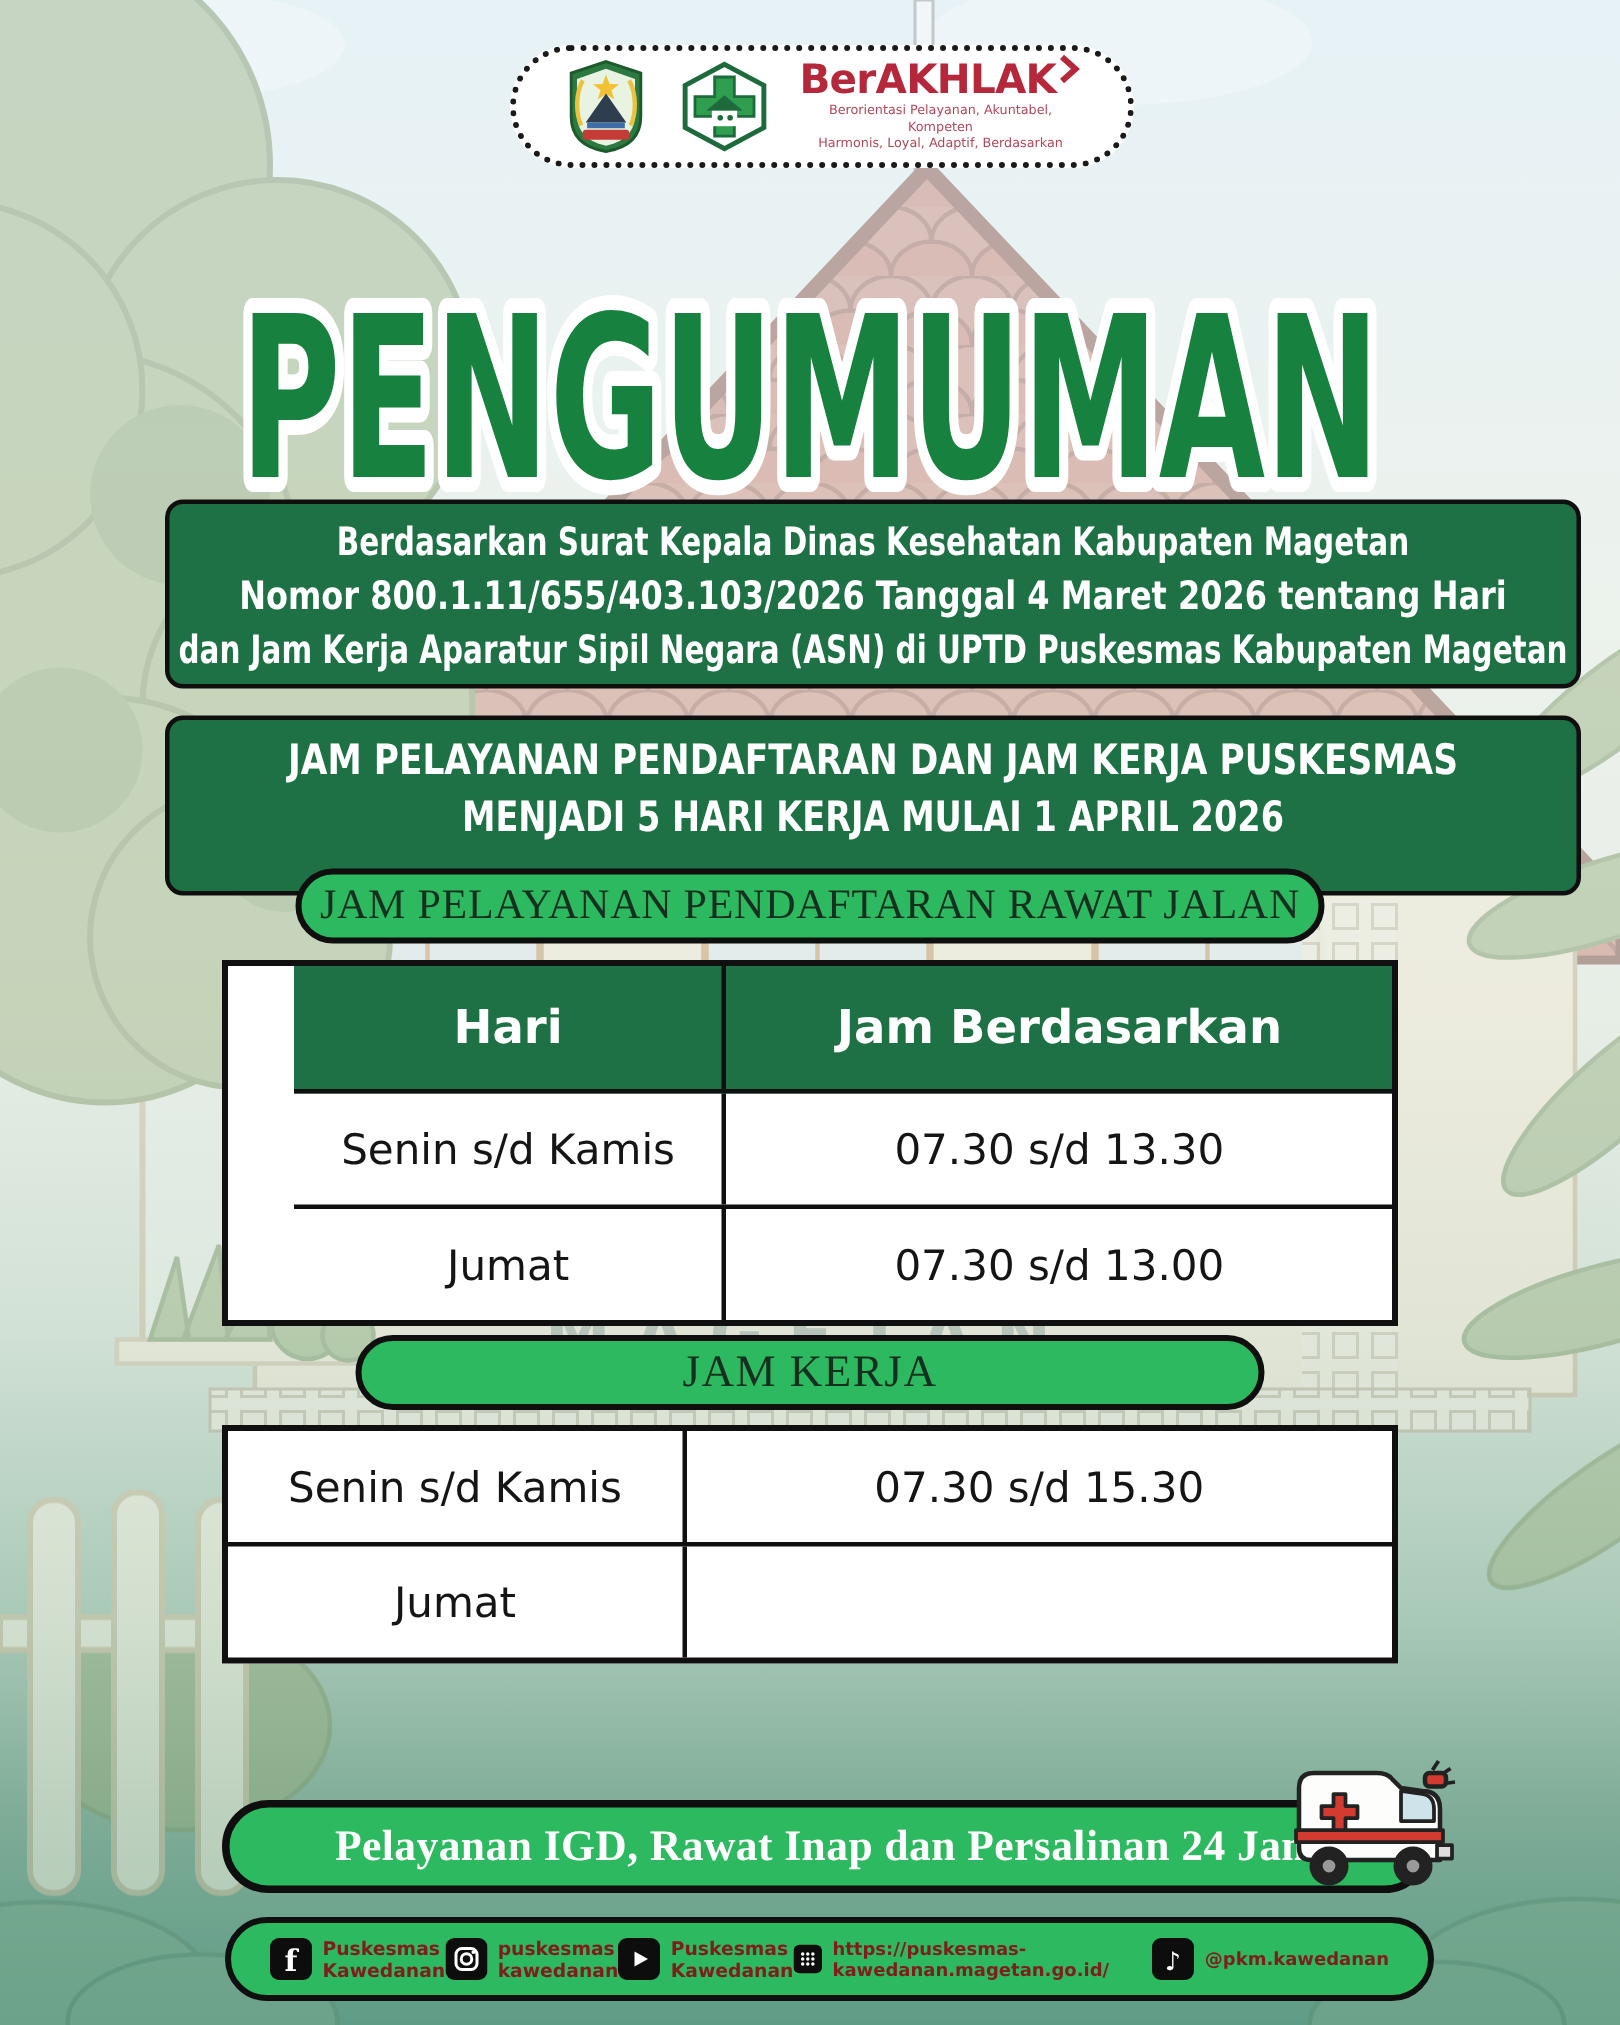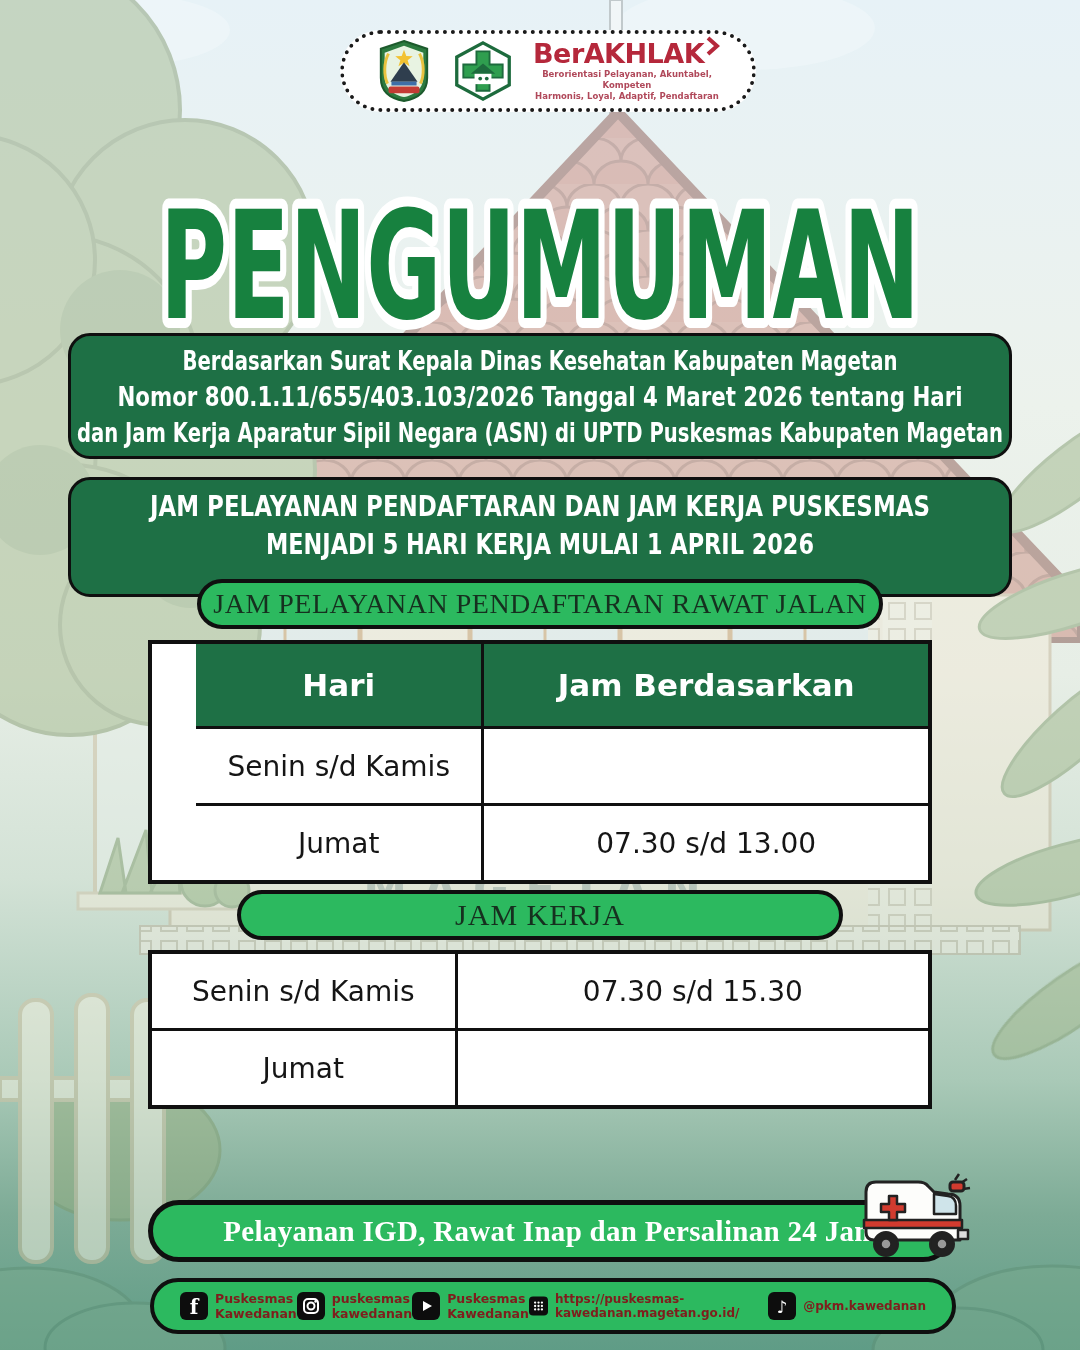--- a/index.html
+++ b/index.html
@@ -12,27 +12,27 @@
   .bg-illu{position:absolute;inset:0;z-index:0;}
   .content{position:absolute;inset:0;z-index:1;}
 
   
   .badge{left:340px;top:30px;width:416px;height:82px;background:#ffffff;
     border:4px dotted #1a1a1a;border-radius:48px;display:flex;align-items:center;
     justify-content:center;gap:20px;box-sizing:border-box;text-align:center;}
   .bk{display:flex;flex-direction:column;line-height:1;width:188px;}
   .bk-top{display:flex;align-items:flex-start;gap:2px;}
   .bk-name{font-size:27px;font-weight:bold;color:#b5283b;letter-spacing:-0.5px;}
-  .bk-tag{font-size:8.5px;font-weight:700;color:#b0485a;line-height:1.3;margin-top:2px;}
+  .bk-tag{font-size:8.5px;font-weight:400;color:#b0485a;line-height:1.3;margin-top:2px;}
 
   
   .title-wrap{left:140px;top:146px;width:800px;height:165px;margin-top:34px;}
 
   
-  .green-box{background:#1e7045;border:3px solid #0f0f0f;border-radius:22px;box-sizing:border-box;}
+  .green-box{background:#1e7045;border:3px solid #0f0f0f;border-radius:12px;box-sizing:border-box;margin-left:42px;}
   .intro-box{left:68px;top:333px;width:944px;height:126px;}
   .highlight-box{left:68px;top:477px;width:944px;height:120px;}
 
   
   .pill{background:#2cb95f;border:4px solid #0f0f0f;border-radius:28px;box-sizing:border-box;
     display:flex;align-items:center;justify-content:center;
     font-family:"Liberation Serif","DejaVu Serif",serif;color:#16301f;}
   .pill-1{left:197px;top:579px;width:686px;height:50px;font-size:28px;letter-spacing:0.5px;}
   .pill-2{left:237px;top:890px;width:606px;height:50px;font-size:30px;letter-spacing:1px;}
   .footer-pill{left:148px;top:1200px;width:806px;height:62px;border-width:5px;border-radius:34px;
@@ -177,21 +177,21 @@
       </svg>
       <div class="bk">
         <div class="bk-top">
           <span class="bk-name">BerAKHLAK</span>
           <svg width="14" height="20" viewBox="0 0 14 20" style="margin-top:-4px">
             <polyline points="2,18 11,10 2,2" fill="none" stroke="#b5283b" stroke-width="4"></polyline>
           </svg>
         </div>
         <div class="bk-tag">
           <span>Berorientasi Pelayanan, Akuntabel, Kompeten</span><br>
-          <span>Harmonis, Loyal, Adaptif, Pendaftaran</span>
+          <span>Harmonis, Loyal, Adaptif, Berdasarkan</span>
         </div>
       </div>
     </div>
 
     <div class="abs title-wrap">
       <svg width="800" height="165" viewBox="0 0 800 165">
         <text x="400" y="138" text-anchor="middle" font-family="DejaVu Sans, sans-serif" font-weight="bold" font-size="150" fill="#17813f" stroke="#ffffff" stroke-width="20" stroke-linejoin="round" paint-order="stroke" textLength="760" lengthAdjust="spacingAndGlyphs">PENGUMUMAN</text>
       </svg>
     </div>
 
@@ -216,20 +216,21 @@
 
     <div class="abs pill pill-1">JAM PELAYANAN PENDAFTARAN RAWAT JALAN</div>
 
     <div class="abs tbl tbl-1">
       <div class="tr thead">
         <div class="c1">Hari</div>
         <div class="c2">Jam Berdasarkan</div>
       </div>
       <div class="tr trow">
         <div class="c1">Senin s/d Kamis</div>
+        <div class="c2">07.30 s/d 13.30</div>
       </div>
       <div class="tr trow">
         <div class="c1">Jumat</div>
         <div class="c2">07.30 s/d 13.00</div>
       </div>
     </div>
 
     <div class="abs pill pill-2">JAM KERJA</div>
 
     <div class="abs tbl tbl-2">

